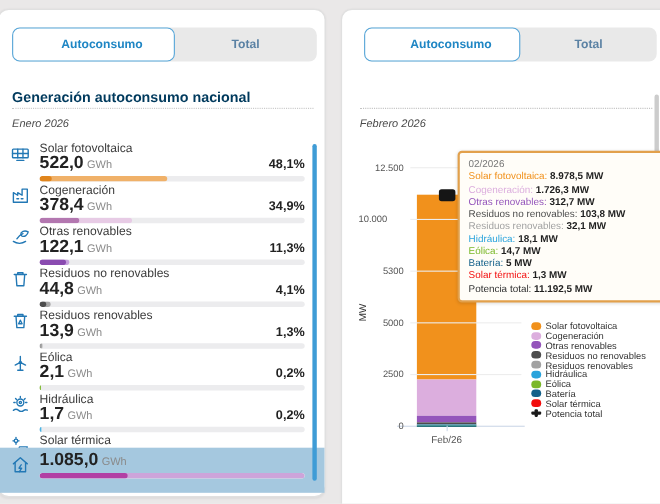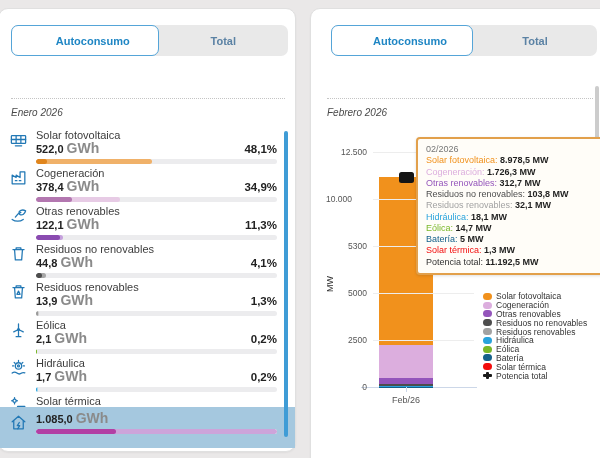--- a/index.html
+++ b/index.html
@@ -23,22 +23,22 @@
   
   .list{position:absolute;left:0;top:119px;right:0;}
   .item{display:flex;gap:7px;height:38px;padding:0 18px 0 10px;box-sizing:border-box;}
   .item-clipped{height:13px;overflow:hidden;}
   .total-row{background:#a5c8df;height:41px;padding-top:4px;}
   .icon{width:20px;flex:none;color:#2278b5;padding-top:2px;}
   .icon svg{width:19px;height:19px;display:block;}
   .item-body{flex:1;position:relative;padding-top:1px;}
   .item-label{font-size:11px;color:#3c3c3c;line-height:13px;}
   .item-line2{display:flex;align-items:baseline;line-height:13px;}
-  .item-value{font-weight:bold;font-size:11px;color:#222;}
-  .item-unit{font-size:14px;color:#8a8a8a;margin-left:3px;font-weight:bold;}
+  .item-value{font-weight:bold;font-size:16px;color:#222;}
+  .item-unit{font-size:10px;color:#8a8a8a;margin-left:3px;}
   .item-pct{margin-left:auto;font-weight:bold;font-size:11.5px;color:#222;}
   .bar{height:5px;background:#ececee;border-radius:2.5px;margin-top:3px;position:relative;overflow:hidden;}
   .bar-fill,.bar-lead{position:absolute;left:0;top:0;height:100%;border-radius:2.5px;}
   .scroll-thumb-left{position:absolute;right:7px;top:122px;width:4px;height:306px;border-radius:2px;background:#3f9cd6;}
   .scroll-thumb-right{position:absolute;left:284px;top:77px;width:4px;height:158px;border-radius:2px;background:#cccccc;}
 
   
   .chart{position:absolute;left:0;top:125px;width:100%;height:290px;}
   .ytick{position:absolute;left:0;width:56px;text-align:right;font-size:8.5px;color:#555;}
   .gridline{position:absolute;left:62px;width:101px;height:1px;background:#ededed;}
@@ -60,20 +60,21 @@
 </head>
 <body>
 
 <div class="stage">
 
   <section class="card card-left">
     <div class="tabs tabs-left">
       <div class="tab active">Autoconsumo</div>
       <div class="tab">Total</div>
     </div>
+    <h2 class="panel-title" style="left:12px;">Generación autoconsumo nacional</h2>
     <div class="dotted" style="left:12px;right:10px;"></div>
     <div class="period" style="left:12px;">Enero 2026</div>
 
     <div class="list">
 
       <div class="item">
         <span class="icon">
           <svg viewBox="0 0 24 24" fill="none" stroke="currentColor" stroke-width="1.6" stroke-linecap="round" stroke-linejoin="round">
               <rect x="3" y="7" width="18" height="10" rx="1"></rect>
               <path d="M3 12h18M9 7v10M15 7v10M8 20h8"></path>

